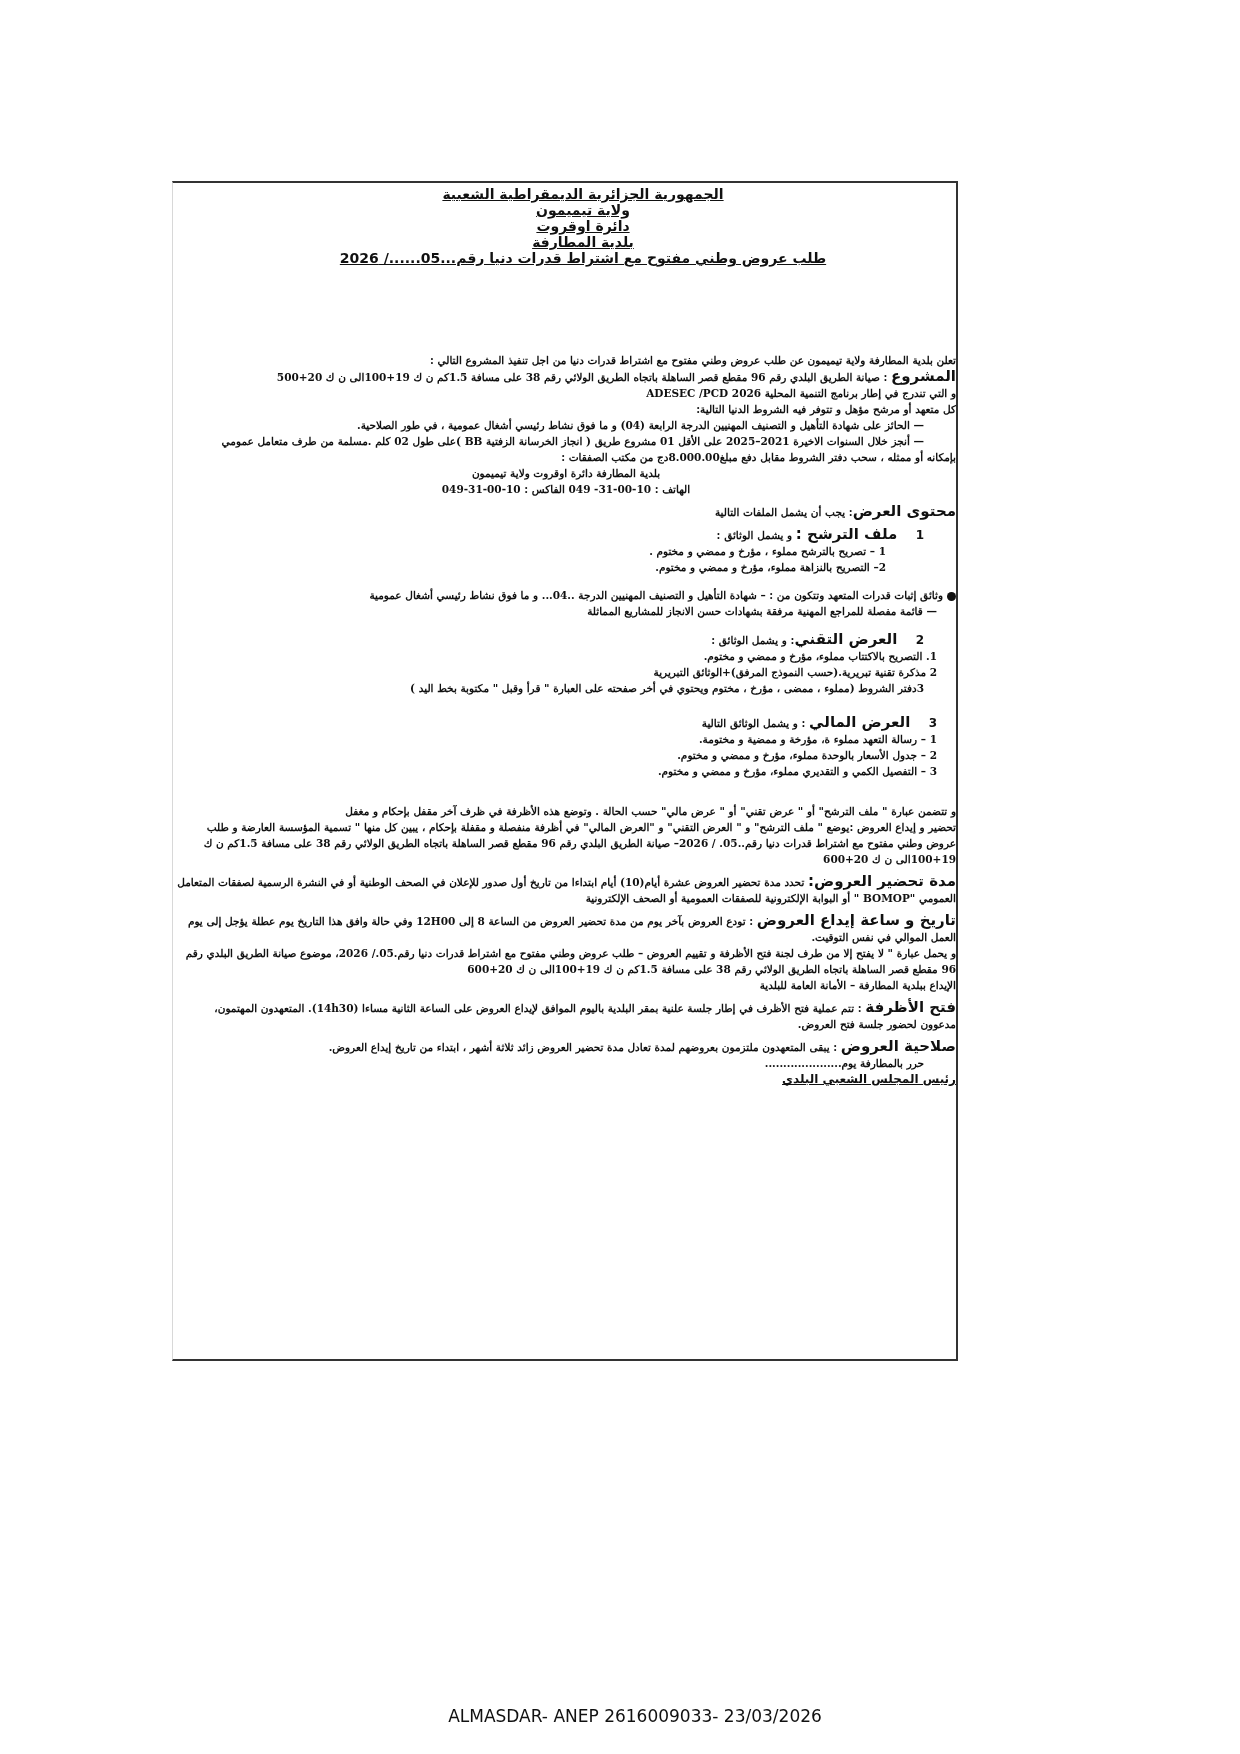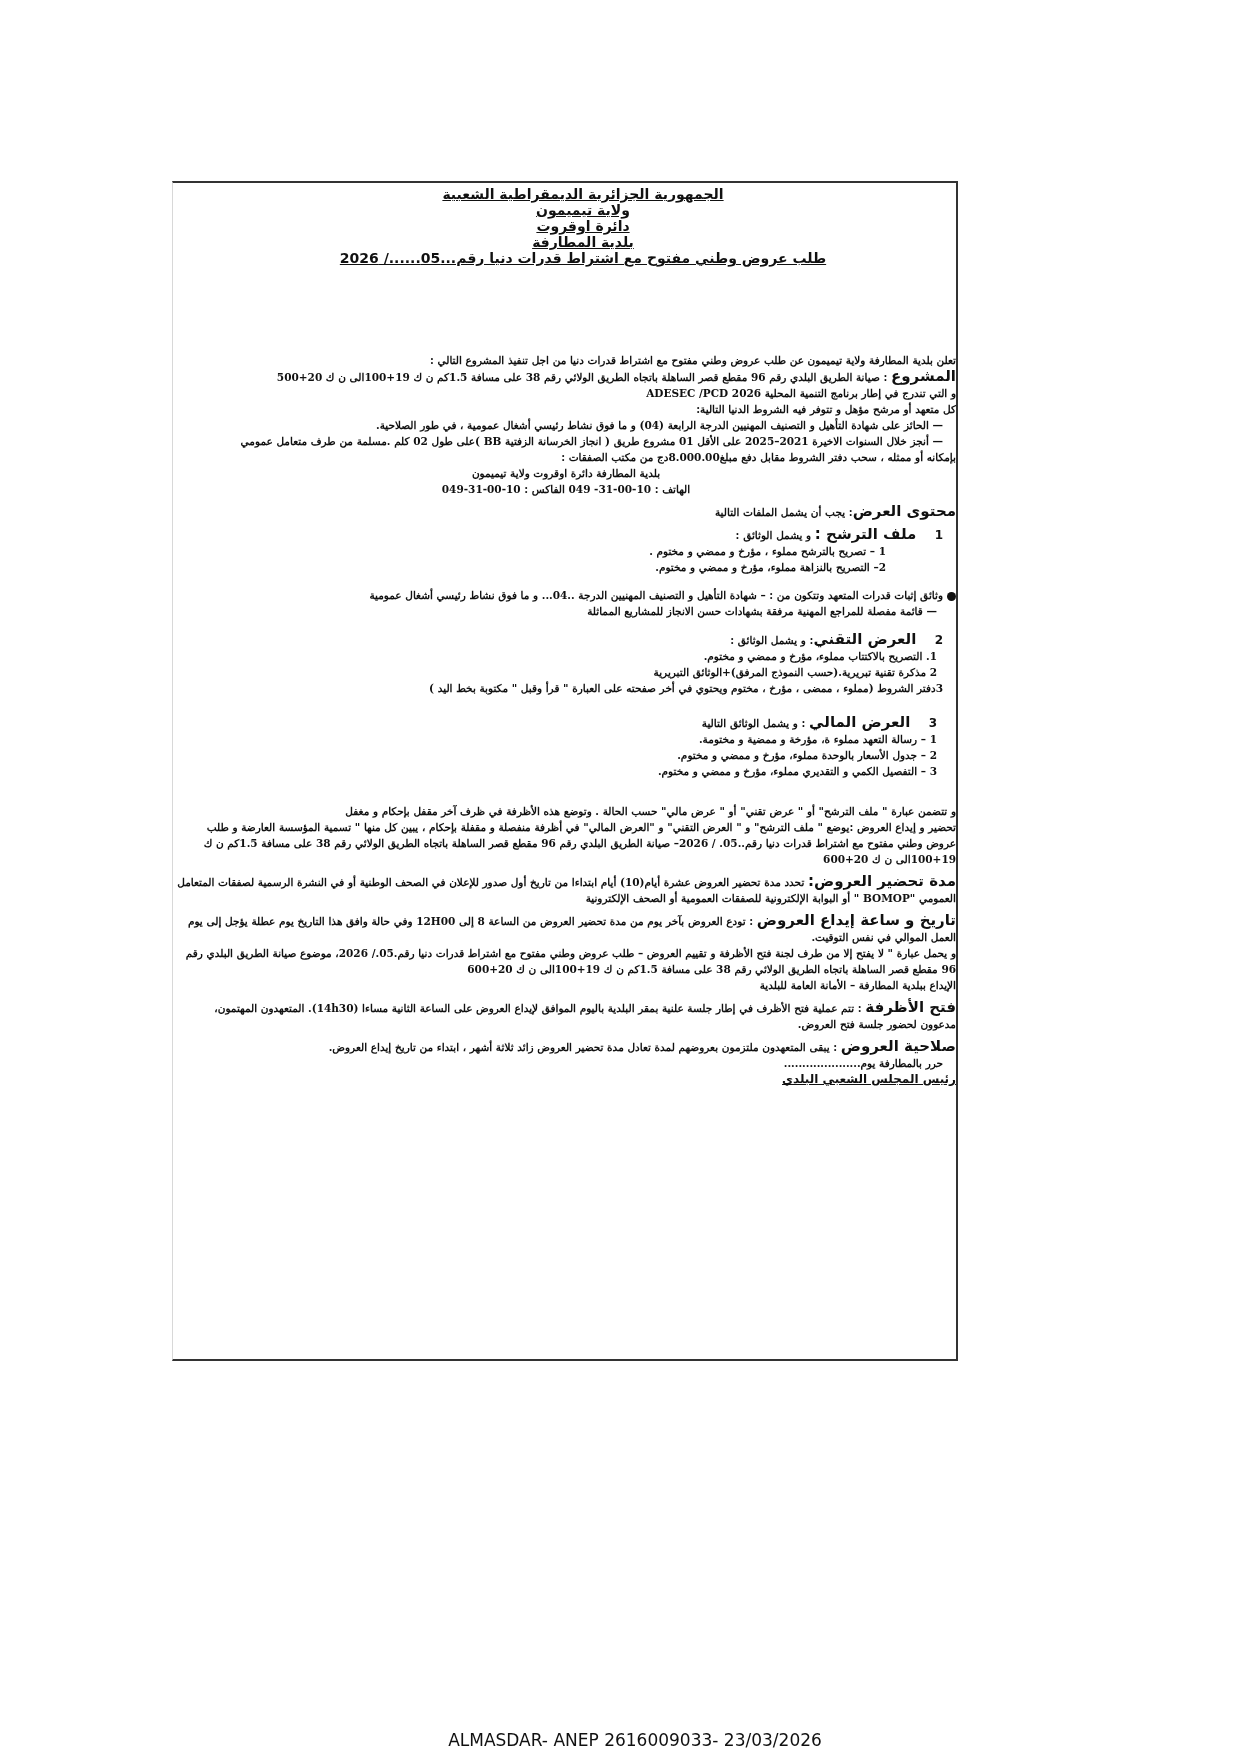--- a/index.html
+++ b/index.html
@@ -11,30 +11,30 @@
     .header { position: absolute; left: 172px; top: 186px; width: 822px; text-align: center;
               font-family: "DejaVu Sans", sans-serif; font-weight: bold; direction: rtl; }
     .header div { font-size: 14px; line-height: 16px; }
     .header .u { text-decoration: underline; }
     .body { position: absolute; left: 176px; top: 304px; width: 780px; direction: rtl; text-align: right;
             font-family: "DejaVu Serif", serif; font-size: 10.5px; line-height: 16px; font-weight: bold; margin-top: 48px; }
     .body p { margin: 0; }
     .u { text-decoration: underline; }
     .lbl { font-family: "DejaVu Sans", sans-serif; font-weight: bold; font-size: 15px; }
     .bignum { font-family: "DejaVu Sans", sans-serif; font-size: 12px; font-weight: bold; }
-    .indent1 { padding-right: 13px; }
+    .indent1 { padding-right: 32px; }
     .indent2 { padding-right: 19px; }
     .indent3 { padding-right: 70px; }
     .center { text-align: center; }
     .gap6 { height: 6px; }
     .gap12 { height: 12px; }
     .gap18 { height: 18px; }
     .bullet { display: inline-block; width: 9px; height: 9px; border-radius: 50%; background: #111; margin-left: 4px; vertical-align: middle; }
     .footer { position: absolute; left: 0; width: 1240px; top: 1706px; text-align: center;
-              font-family: "DejaVu Sans", sans-serif; font-size: 17px; color: #111; padding-left: 30px; box-sizing: border-box; margin-top: 24px; }
+              font-family: "DejaVu Sans", sans-serif; font-size: 17px; color: #111; padding-left: 30px; box-sizing: border-box; }
     .dots { letter-spacing: 1px; }
     .sig { font-family: "DejaVu Sans", sans-serif; text-decoration: underline; font-size: 12px; }
   </style>
 </head>
 <body>
 
 <div class="frame"></div>
 
 <div class="header">
   <div class="u">الجمهورية الجزائرية الديمقراطية الشعبية</div>

